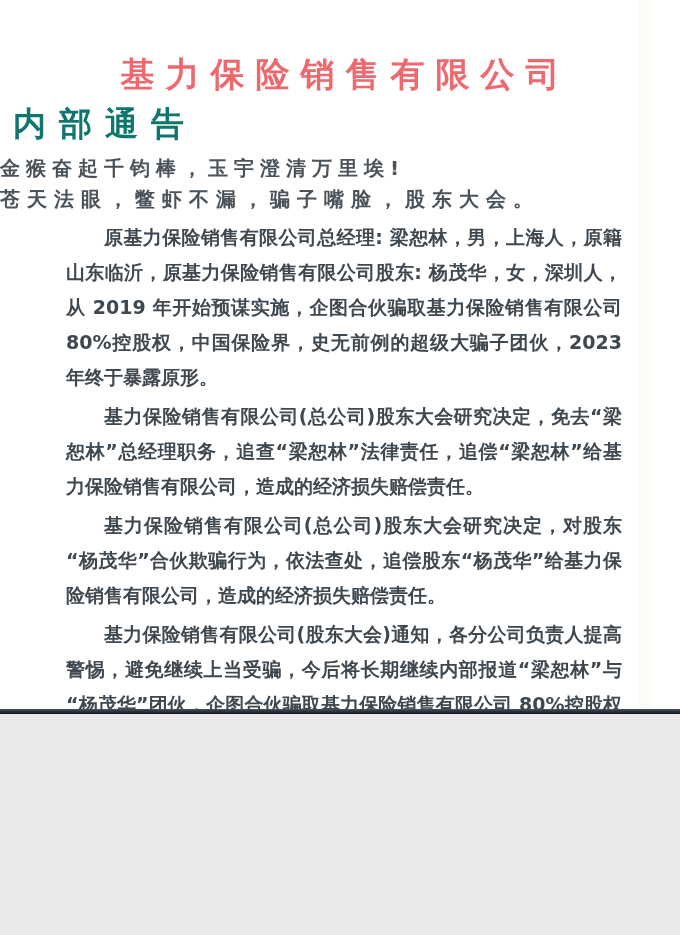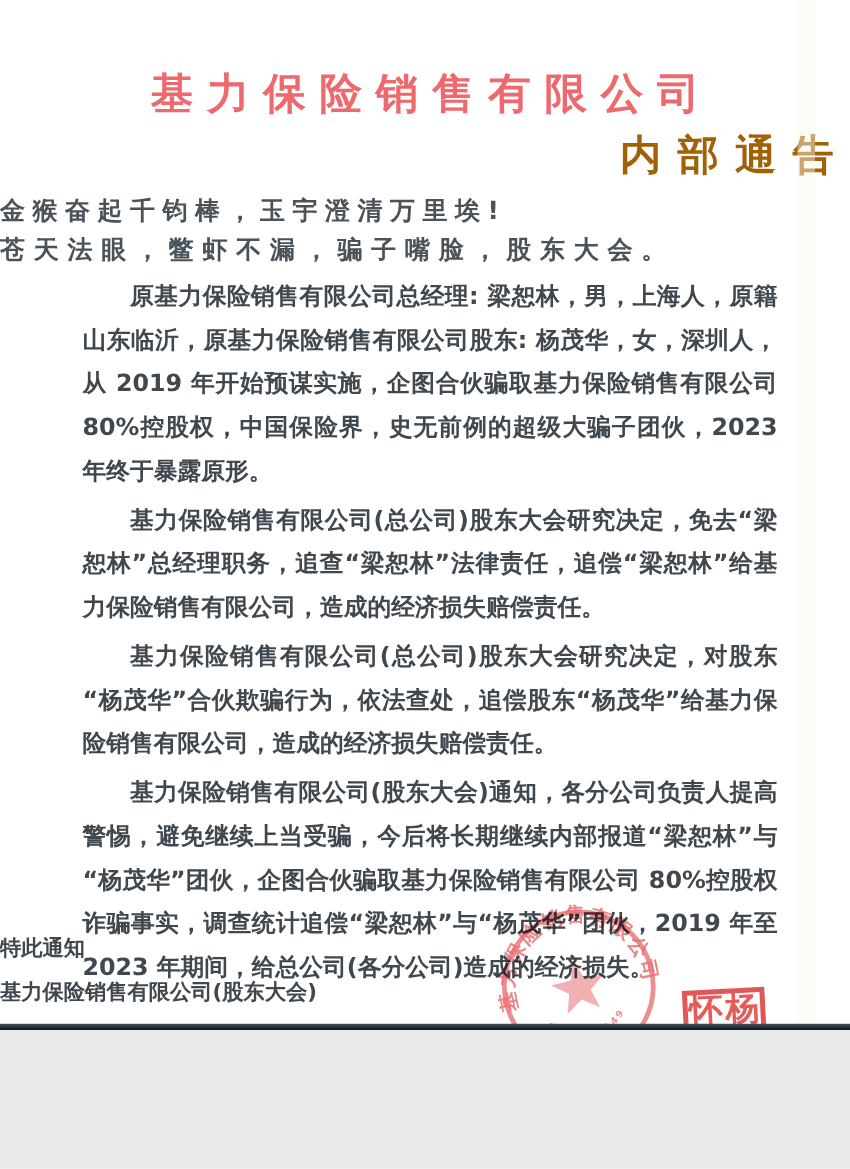--- a/index.html
+++ b/index.html
@@ -1,21 +1,21 @@
 <!DOCTYPE html>
 <html lang="zh"><head>
 <meta charset="utf-8">
 <style>
   * { margin:0; padding:0; box-sizing:border-box; }
   html,body { background:#e9e9e9; }
   body { font-family:"DejaVu Sans", sans-serif; }
 
   .page {
     position:relative;
-    width:680px; height:824px;
+    width:680px; height:714px;
     margin:0 auto;
     background:#ffffff;
     overflow:hidden;
     color:#414950;
   }
 
   
   .scan-tint-right {
     position:absolute; top:0; bottom:6px; right:28px; width:14px;
     background:#faf7ec; opacity:.45;
@@ -29,24 +29,24 @@
   .title {
     position:absolute; top:52px; left:0; right:0;
     text-align:center;
     font-size:34px; font-weight:bold;
     letter-spacing:11px; text-indent:11px;
     color:#ee696e;
     white-space:nowrap;
   }
   .subtitle {
     position:absolute; top:102px; left:0; right:0;
-    text-align:right;
+    text-align:left;
     font-size:33px; font-weight:bold;
     letter-spacing:13px; text-indent:13px;
-    color:#a16207;
+    color:#0f766e;
     white-space:nowrap;
   }
 
   .slogan {
     position:absolute; left:0; right:0;
     font-size:20px; font-weight:bold;
     color:#4a525a;
     white-space:nowrap;
   }
   .slogan-1 { top:155px; letter-spacing:6px; }

